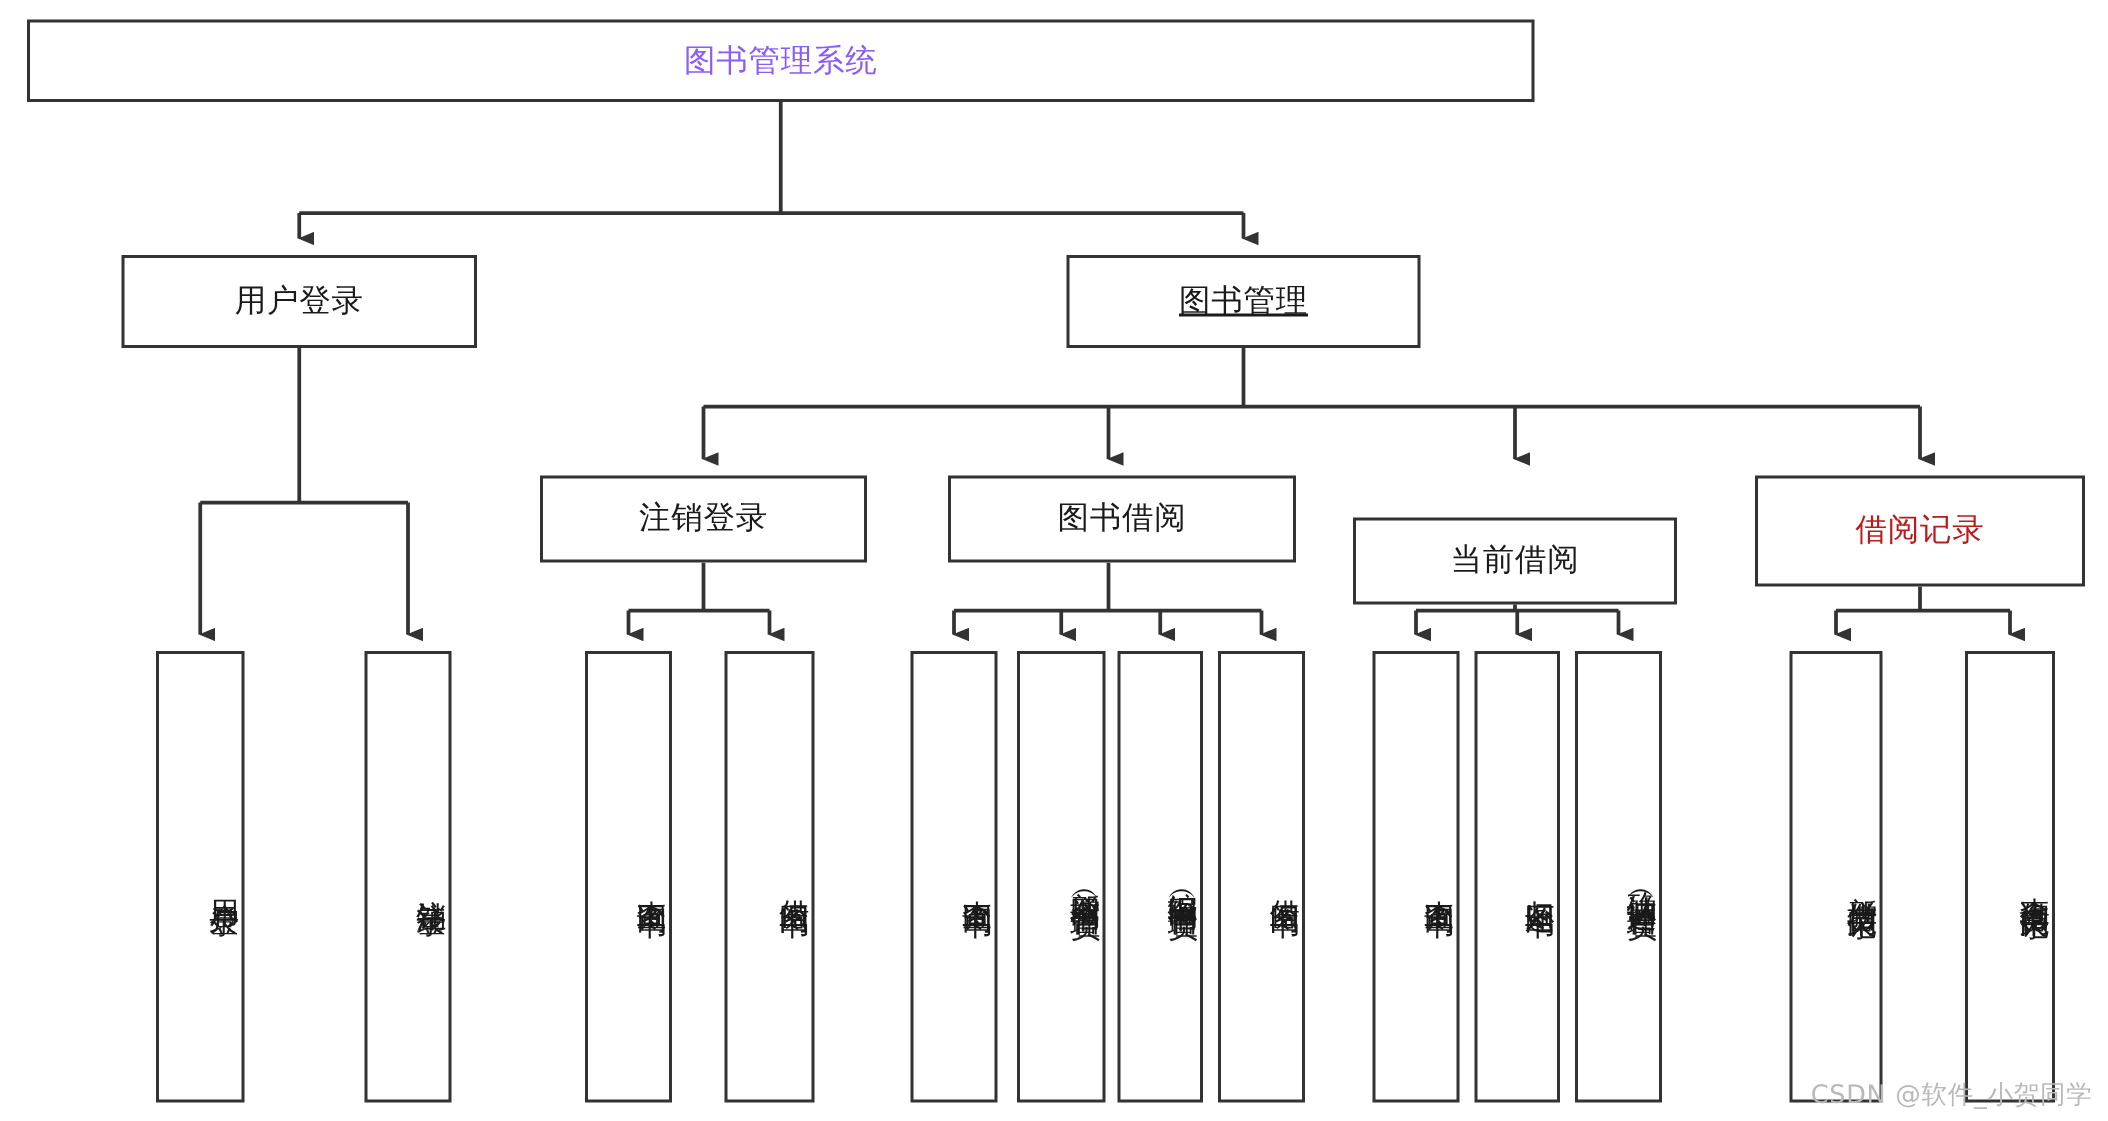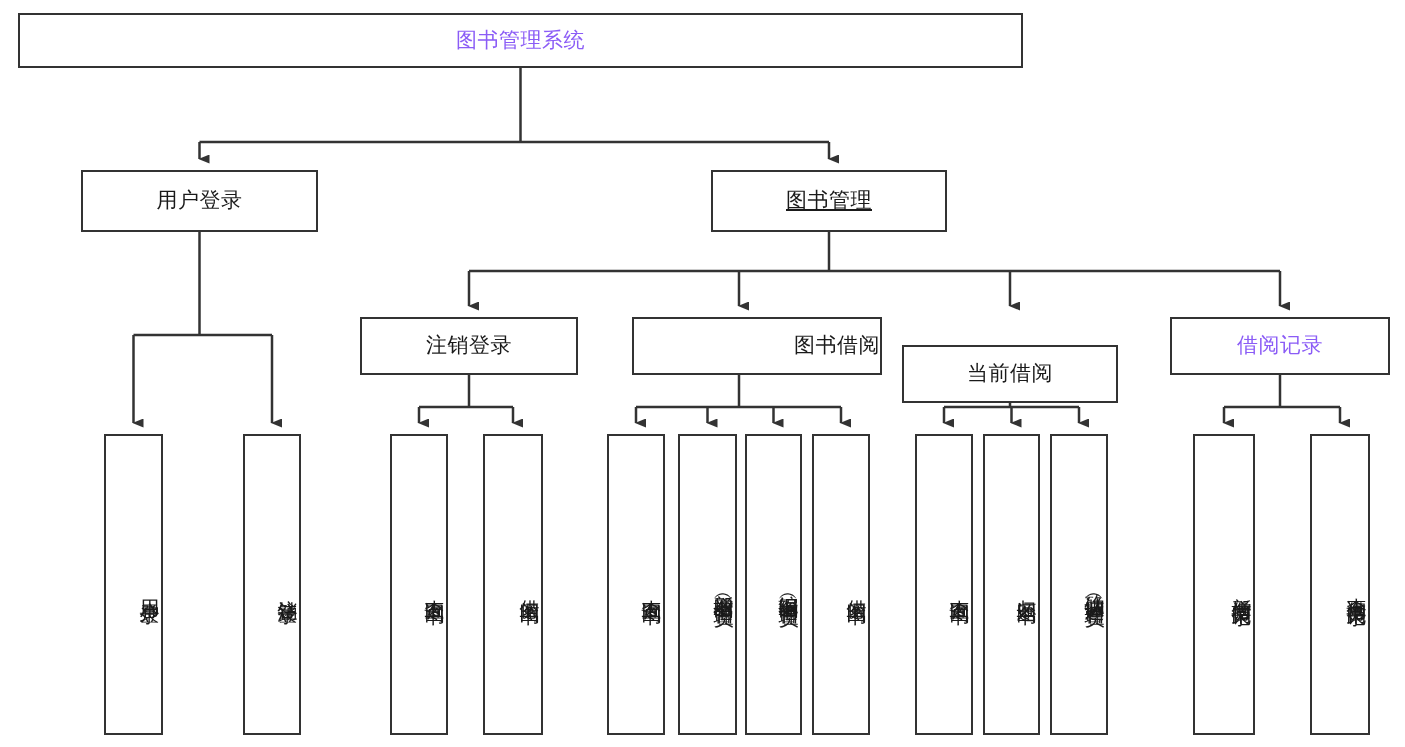--- a/index.html
+++ b/index.html
@@ -120,27 +120,27 @@
       </div>
       <div class="node horiz" style="left: 81px; top: 170px; width: 237px; height: 62px; border-color: rgb(51, 51, 51); background: rgb(255, 255, 255); color: rgb(26, 26, 26);">
         <span class="node-label">用户登录</span>
       </div>
       <div class="node horiz" style="left: 711px; top: 170px; width: 236px; height: 62px; border-color: rgb(51, 51, 51); background: rgb(255, 255, 255); color: rgb(26, 26, 26); text-decoration: underline;">
         <span class="node-label">图书管理</span>
       </div>
       <div class="node horiz" style="left: 360px; top: 317px; width: 218px; height: 58px; border-color: rgb(51, 51, 51); background: rgb(255, 255, 255); color: rgb(26, 26, 26);">
         <span class="node-label">注销登录</span>
       </div>
-      <div class="node horiz" style="left: 632px; top: 317px; width: 250px; height: 58px; border-color: rgb(51, 51, 51); background: rgb(255, 255, 255); color: rgb(26, 26, 26); justify-content: flex-end;">
+      <div class="node horiz" style="left: 632px; top: 317px; width: 232px; height: 58px; border-color: rgb(51, 51, 51); background: rgb(255, 255, 255); color: rgb(26, 26, 26);">
         <span class="node-label">图书借阅</span>
       </div>
       <div class="node horiz" style="left: 902px; top: 317px; width: 216px; height: 58px; border-color: rgb(51, 51, 51); background: rgb(255, 255, 255); color: rgb(26, 26, 26); margin-top: 28px;">
         <span class="node-label">当前借阅</span>
       </div>
-      <div class="node horiz" style="left: 1170px; top: 317px; width: 220px; height: 58px; border-color: rgb(51, 51, 51); background: rgb(255, 255, 255); color: #8b5cf6;">
+      <div class="node horiz" style="left: 1170px; top: 317px; width: 220px; height: 74px; border-color: rgb(51, 51, 51); background: rgb(255, 255, 255); color: #b91c1c;">
         <span class="node-label">借阅记录</span>
       </div>
       <div class="node vert" style="left: 104px; top: 434px; width: 59px; height: 301px; border-color: rgb(51, 51, 51); background: rgb(255, 255, 255); color: rgb(26, 26, 26);">
         <span class="node-label">用户登录</span>
       </div>
       <div class="node vert" style="left: 243px; top: 434px; width: 58px; height: 301px; border-color: rgb(51, 51, 51); background: rgb(255, 255, 255); color: rgb(26, 26, 26);">
         <span class="node-label">注销登录</span>
       </div>
       <div class="node vert" style="left: 390px; top: 434px; width: 58px; height: 301px; border-color: rgb(51, 51, 51); background: rgb(255, 255, 255); color: rgb(26, 26, 26);">
         <span class="node-label">查询图书</span>
@@ -169,13 +169,14 @@
       <div class="node vert" style="left: 1050px; top: 434px; width: 58px; height: 301px; border-color: rgb(51, 51, 51); background: rgb(255, 255, 255); color: rgb(26, 26, 26);">
         <span class="node-label">确认归还（管理员）</span>
       </div>
       <div class="node vert" style="left: 1193px; top: 434px; width: 62px; height: 301px; border-color: rgb(51, 51, 51); background: rgb(255, 255, 255); color: rgb(26, 26, 26);">
         <span class="node-label">新增借阅记录</span>
       </div>
       <div class="node vert" style="left: 1310px; top: 434px; width: 60px; height: 301px; border-color: rgb(51, 51, 51); background: rgb(255, 255, 255); color: rgb(26, 26, 26);">
         <span class="node-label">查询借阅记录</span>
       </div>
     </div>
+  <div id="watermark">CSDN @软件_小贺同学</div>
 </div>
 
 </body></html>

